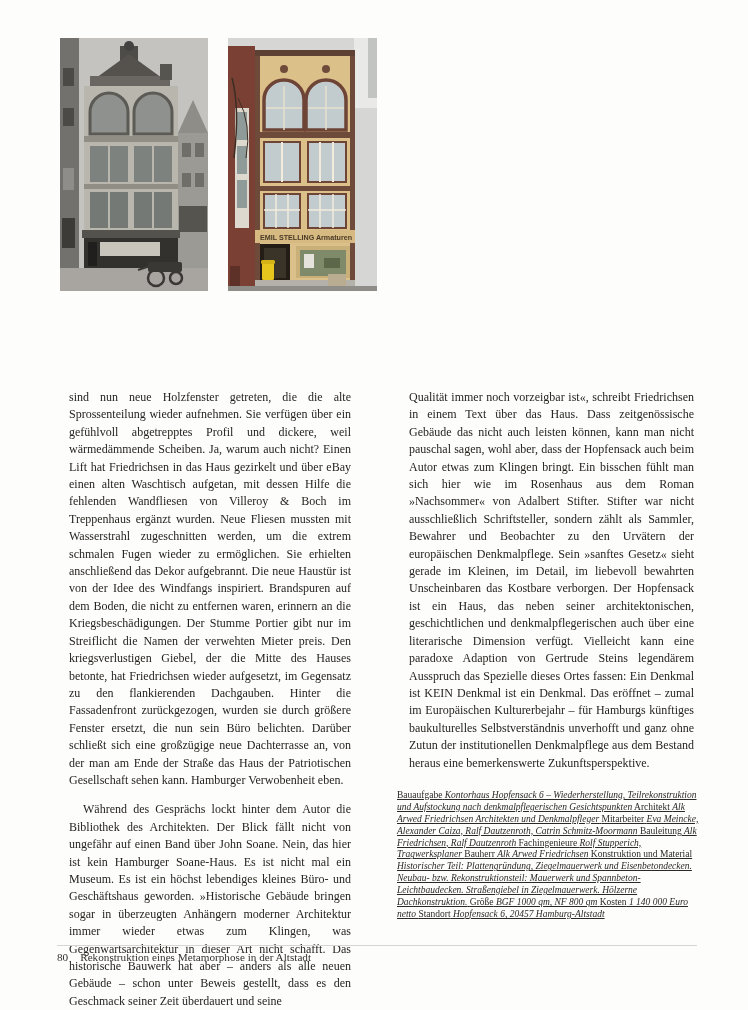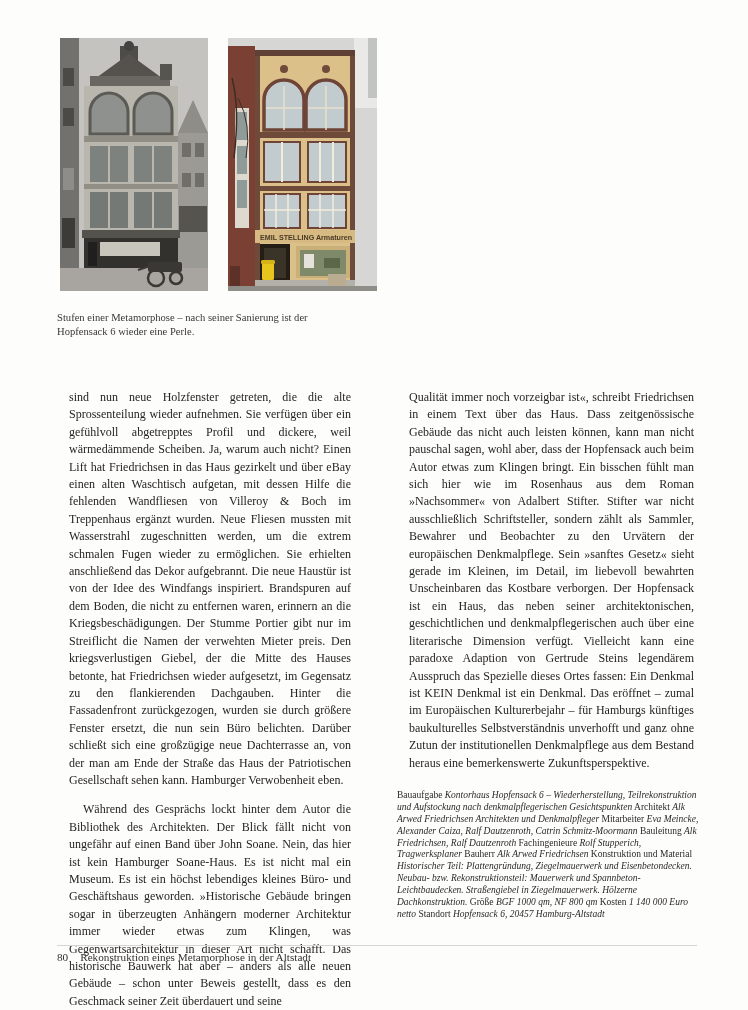--- a/index.html
+++ b/index.html
@@ -20,20 +20,21 @@
     position:absolute;top:377px;font-size:12px;line-height:17.4px;
     text-align:justify;hyphens:none;
   }
   .col p{margin:12px;}
   .col-left{left:57px;width:306px;}
   .col-right{left:397px;width:309px;}
   .indent{text-indent:14px;}
   .credits{
     margin-top:18px;font-size:9.5px;line-height:11.9px;text-align:left;
     color:#2b2925;
+    text-decoration:underline;
   }
   .credits .lab{font-style:normal;}
   .credits .val{font-style:italic;}
   .footer-rule{
     position:absolute;left:57px;top:945px;width:640px;height:1px;
     background:#d6d5d2;
   }
   .footer{
     position:absolute;left:57px;top:951px;font-size:11.2px;color:#33312c;
     display:flex;align-items:baseline;
@@ -159,21 +160,20 @@
 
       <rect x="34" y="224" width="12" height="18" rx="1.5" fill="#e6c51c"></rect>
       <rect x="33" y="222" width="14" height="4" rx="1.5" fill="#d4b316"></rect>
 
       <rect x="27" y="242" width="100" height="11" fill="#b4b1aa"></rect>
       <rect x="0" y="248" width="149" height="5" fill="#8f8d88"></rect>
       <rect x="100" y="236" width="18" height="12" fill="#b9ac91"></rect>
     </svg>
   </figure>
 
-  <div class="caption">Stufen einer Metamorphose – nach seiner Sanierung ist der Hopfensack 6 wieder eine Perle.</div>
 
   <div class="col col-left">
     <p>sind nun neue Holzfenster getreten, die die alte Sprossenteilung wieder aufnehmen. Sie verfügen über ein gefühlvoll abgetrepptes Profil und dickere, weil wärmedämmende Scheiben. Ja, warum auch nicht? Einen Lift hat Friedrichsen in das Haus gezirkelt und über eBay einen alten Waschtisch aufgetan, mit dessen Hilfe die fehlenden Wandfliesen von Villeroy &amp; Boch im Treppenhaus ergänzt wurden. Neue Fliesen mussten mit Wasserstrahl zugeschnitten werden, um die extrem schmalen Fugen wieder zu ermöglichen. Sie erhielten anschließend das Dekor aufgebrannt. Die neue Haustür ist von der Idee des Windfangs inspiriert. Brandspuren auf dem Boden, die nicht zu entfernen waren, erinnern an die Kriegsbeschädigungen. Der Stumme Portier gibt nur im Streiflicht die Namen der verwehten Mieter preis. Den kriegsverlustigen Giebel, der die Mitte des Hauses betonte, hat Friedrichsen wieder aufgesetzt, im Gegensatz zu den flankierenden Dachgauben. Hinter die Fassadenfront zurückgezogen, wurden sie durch größere Fenster ersetzt, die nun sein Büro belichten. Darüber schließt sich eine großzügige neue Dachterrasse an, von der man am Ende der Straße das Haus der Patriotischen Gesellschaft sehen kann. Hamburger Verwobenheit eben.</p>
     <p class="indent">Während des Gesprächs lockt hinter dem Autor die Bibliothek des Architekten. Der Blick fällt nicht von ungefähr auf einen Band über John Soane. Nein, das hier ist kein Hamburger Soane-Haus. Es ist nicht mal ein Museum. Es ist ein höchst lebendiges kleines Büro- und Geschäftshaus geworden. »Historische Gebäude bringen sogar in überzeugten Anhängern moderner Architektur immer wieder etwas zum Klingen, was Gegenwartsarchitektur in dieser Art nicht schafft. Das historische Bauwerk hat aber – anders als alle neuen Gebäude – schon unter Beweis gestellt, dass es den Geschmack seiner Zeit überdauert und seine</p>
   </div>
 
   <div class="col col-right">
     <p>Qualität immer noch vorzeigbar ist«, schreibt Friedrichsen in einem Text über das Haus. Dass zeitgenössische Gebäude das nicht auch leisten können, kann man nicht pauschal sagen, wohl aber, dass der Hopfensack auch beim Autor etwas zum Klingen bringt. Ein bisschen fühlt man sich hier wie im Rosenhaus aus dem Roman »Nachsommer« von Adalbert Stifter. Stifter war nicht ausschließlich Schriftsteller, sondern zählt als Sammler, Bewahrer und Beobachter zu den Urvätern der europäischen Denkmalpflege. Sein »sanftes Gesetz« sieht gerade im Kleinen, im Detail, im liebevoll bewahrten Unscheinbaren das Kostbare verborgen. Der Hopfensack ist ein Haus, das neben seiner architektonischen, geschichtlichen und denkmalpflegerischen auch über eine literarische Dimension verfügt. Vielleicht kann eine paradoxe Adaption von Gertrude Steins legendärem Ausspruch das Spezielle dieses Ortes fassen: Ein Denkmal ist KEIN Denkmal ist ein Denkmal. Das eröffnet – zumal im Europäischen Kulturerbejahr – für Hamburgs künftiges baukulturelles Selbstverständnis unverhofft und ganz ohne Zutun der institutionellen Denkmalpflege aus dem Bestand heraus eine bemerkenswerte Zukunftsperspektive.</p>
     <div class="credits"><span class="lab">Bauaufgabe</span> <span class="val">Kontorhaus Hopfensack 6 – Wiederherstellung, Teilrekonstruktion und Aufstockung nach denkmalpflegerischen Gesichtspunkten</span> <span class="lab">Architekt</span> <span class="val">Alk Arwed Friedrichsen Architekten und Denkmalpfleger</span> <span class="lab">Mitarbeiter</span> <span class="val">Eva Meincke, Alexander Caiza, Ralf Dautzenroth, Catrin Schmitz-Moormann</span> <span class="lab">Bauleitung</span> <span class="val">Alk Friedrichsen, Ralf Dautzenroth</span> <span class="lab">Fachingenieure</span> <span class="val">Rolf Stupperich, Tragwerksplaner</span> <span class="lab">Bauherr</span> <span class="val">Alk Arwed Friedrichsen</span> <span class="lab">Konstruktion und Material</span> <span class="val">Historischer Teil: Plattengründung, Ziegelmauerwerk und Eisenbetondecken. Neubau- bzw. Rekonstruktionsteil: Mauerwerk und Spannbeton-Leichtbaudecken. Straßengiebel in Ziegelmauerwerk. Hölzerne Dachkonstruktion.</span> <span class="lab">Größe</span> <span class="val">BGF 1000 qm, NF 800 qm</span> <span class="lab">Kosten</span> <span class="val">1 140 000 Euro netto</span> <span class="lab">Standort</span> <span class="val">Hopfensack 6, 20457 Hamburg-Altstadt</span></div>
   </div>

